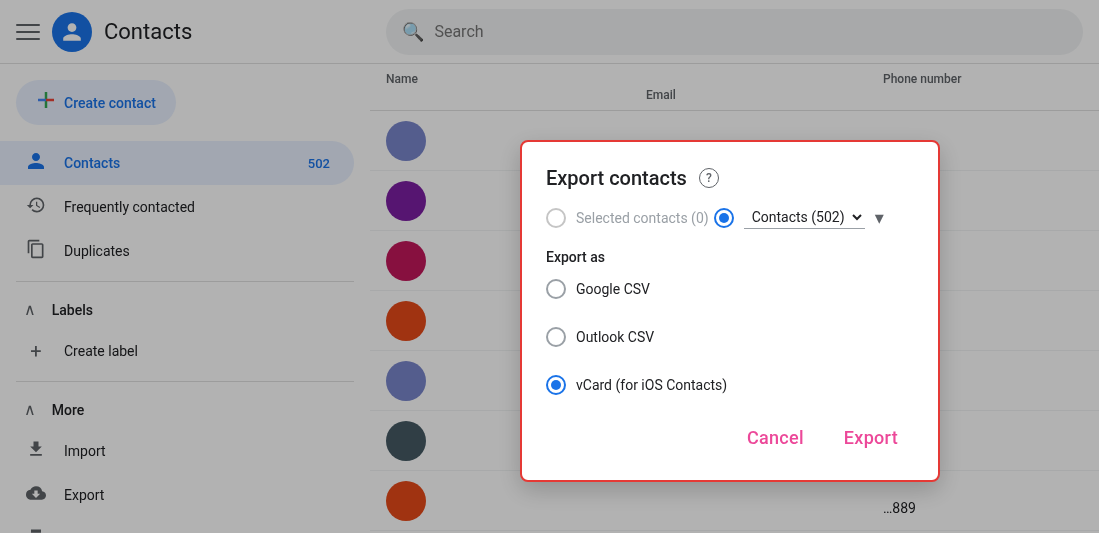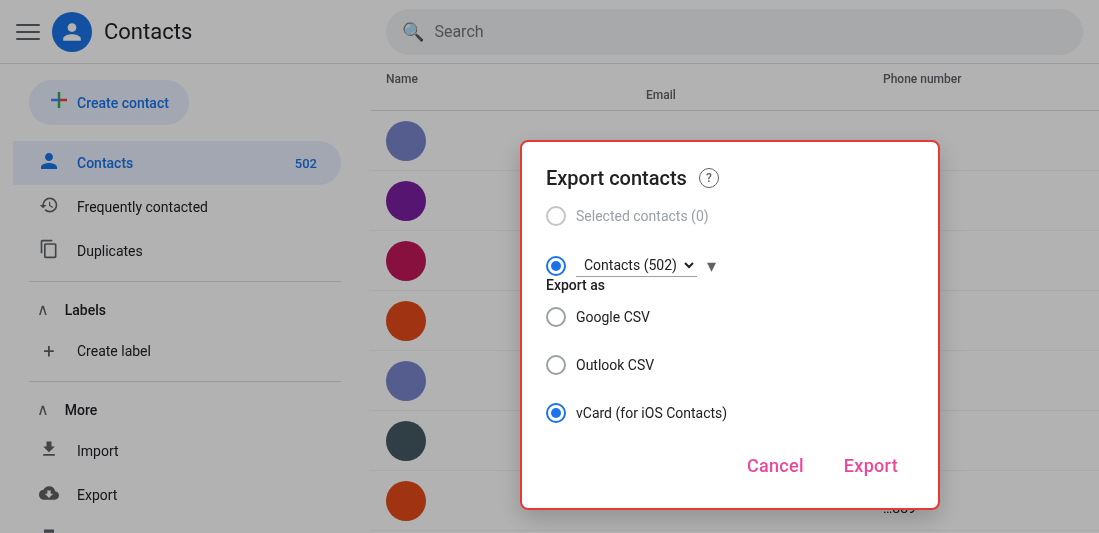--- a/index.html
+++ b/index.html
@@ -64,21 +64,21 @@
       width: 100%;
     }
 
     
     .sidebar {
       position: absolute;
       top: 64px; left: 0;
       width: 370px;
       height: calc(533px - 64px);
       background: #fff;
-      padding: 8px 13px;
+      padding: 8px 0;
       overflow-y: auto;
     }
     .create-contact-btn {
       display: flex;
       align-items: center;
       gap: 8px;
       margin: 8px 16px 16px 16px;
       padding: 10px 20px;
       background: #e8f0fe;
       border-radius: 24px;
@@ -230,22 +230,23 @@
       width: 20px; height: 20px;
       border: 1.5px solid #5f6368;
       border-radius: 50%;
       display: flex; align-items: center; justify-content: center;
       font-size: 12px;
       color: #5f6368;
       cursor: pointer;
     }
     .radio-group {
       display: flex;
-      flex-direction: column;
-      gap: 28px;
+      flex-direction: row;
+      gap: 5px;
+      margin-bottom: 20px;
     }
     .radio-item {
       display: flex;
       align-items: center;
       gap: 10px;
       cursor: pointer;
     }
     .radio-circle {
       width: 20px; height: 20px;
       border-radius: 50%;

